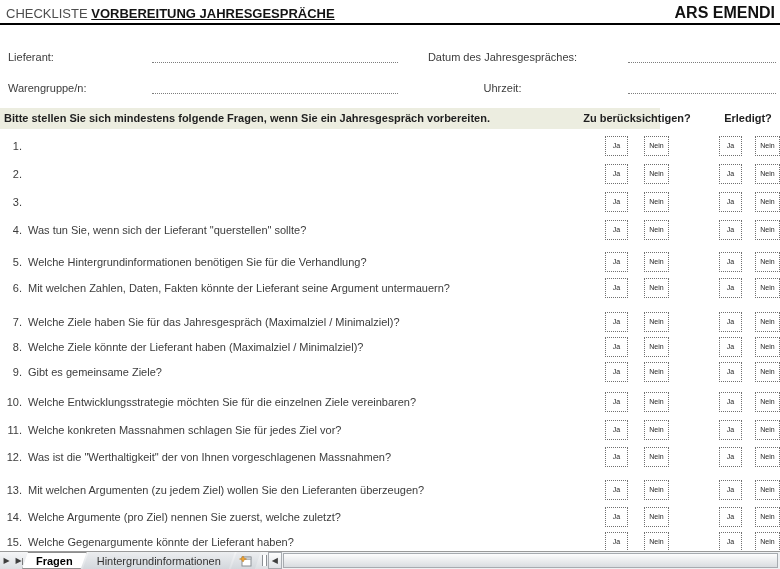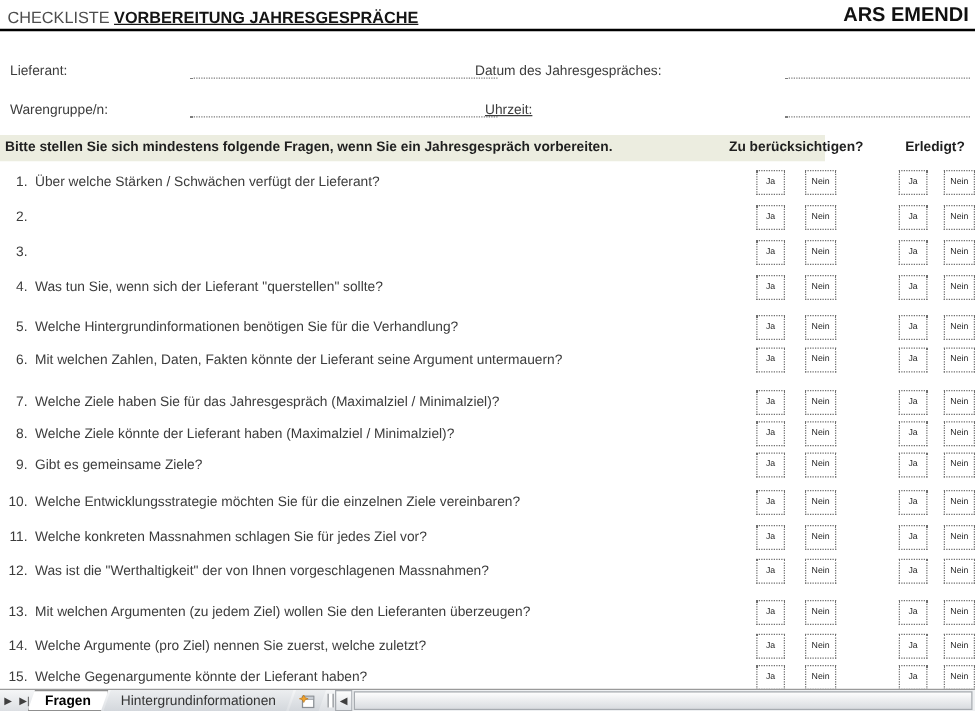--- a/index.html
+++ b/index.html
@@ -16,21 +16,21 @@
     border-bottom:2px solid #000;
     display:flex;align-items:center;box-sizing:border-box;
     padding:3px 5px 0 6px;
   }
   .title{font-size:13px;color:#4d4d4d;white-space:nowrap;}
   .title .t-bold{font-weight:bold;color:#141414;text-decoration:underline;}
   .brand{margin-left:auto;font-size:16px;font-weight:bold;color:#111;}
 
   
   .form-label{position:absolute;font-size:11px;color:#3c3c3c;white-space:nowrap;}
-  .form-label.right{text-align:left;}
+  .form-label.right{text-align:center;}
   .dotline{
     position:absolute;height:14px;box-sizing:border-box;
     border-bottom:1px dotted #7d7d7d;cursor:text;
   }
 
   
   .bar{
     position:absolute;left:0;top:108px;width:660px;height:21px;
     background:#ecede0;
   }
@@ -121,33 +121,32 @@
 
 <div class="form-label" style="left:8px;top:51px;">Lieferant:</div>
 <div class="dotline" style="left:152px;top:49px;width:246px;"></div>
 
 <div class="form-label right" style="left:380px;top:51px;width:245px;">Datum des Jahresgespräches:</div>
 <div class="dotline" style="left:628px;top:49px;width:148px;"></div>
 
 <div class="form-label" style="left:8px;top:82px;">Warengruppe/n:</div>
 <div class="dotline" style="left:152px;top:80px;width:246px;"></div>
 
-<div class="form-label right" style="left:388px;top:82px;width:245px;text-decoration:underline;">Uhrzeit:</div>
+<div class="form-label right" style="left:380px;top:82px;width:245px;">Uhrzeit:</div>
 <div class="dotline" style="left:628px;top:80px;width:148px;"></div>
 
 <div class="bar" style="background: rgb(236, 237, 224);">
   <div class="bar-text">Bitte stellen Sie sich mindestens folgende Fragen, wenn Sie ein Jahresgespräch vorbereiten.</div>
   <div class="col-head consider">Zu berücksichtigen?</div>
   <div class="col-head done">Erledigt?</div>
 </div>
 
 <div id="questions-list">
     <div class="q-row" style="top: 140px;">
       <div class="q-num">1.</div>
-      <div class="q-text">Über welche Stärken / Schwächen verfügt der Lieferant?</div>
       <button class="jn-btn jn-yes" style="left: 605px; top: -4px;">Ja</button>
       <button class="jn-btn jn-no" style="left: 644px; top: -4px;">Nein</button>
       <button class="jn-btn jn-yes" style="left: 719px; top: -4px;">Ja</button>
       <button class="jn-btn jn-no" style="left: 755px; top: -4px;">Nein</button>
     </div>
     <div class="q-row" style="top: 168px;">
       <div class="q-num">2.</div>
       <button class="jn-btn jn-yes" style="left: 605px; top: -4px;">Ja</button>
       <button class="jn-btn jn-no" style="left: 644px; top: -4px;">Nein</button>
       <button class="jn-btn jn-yes" style="left: 719px; top: -4px;">Ja</button>

